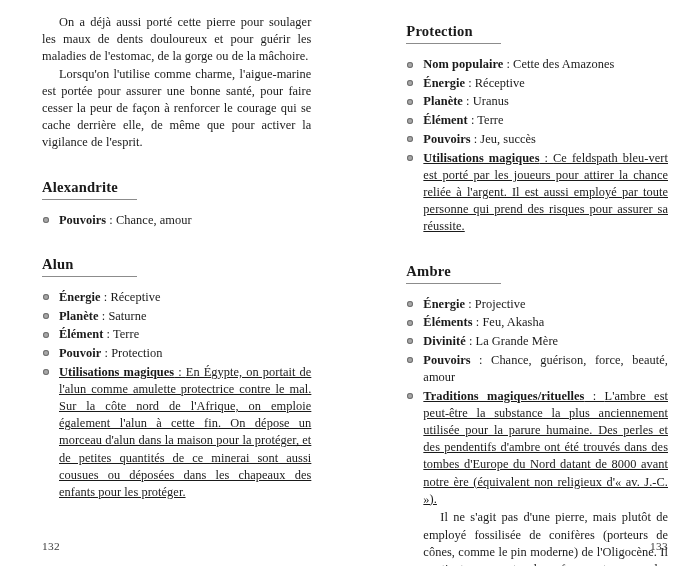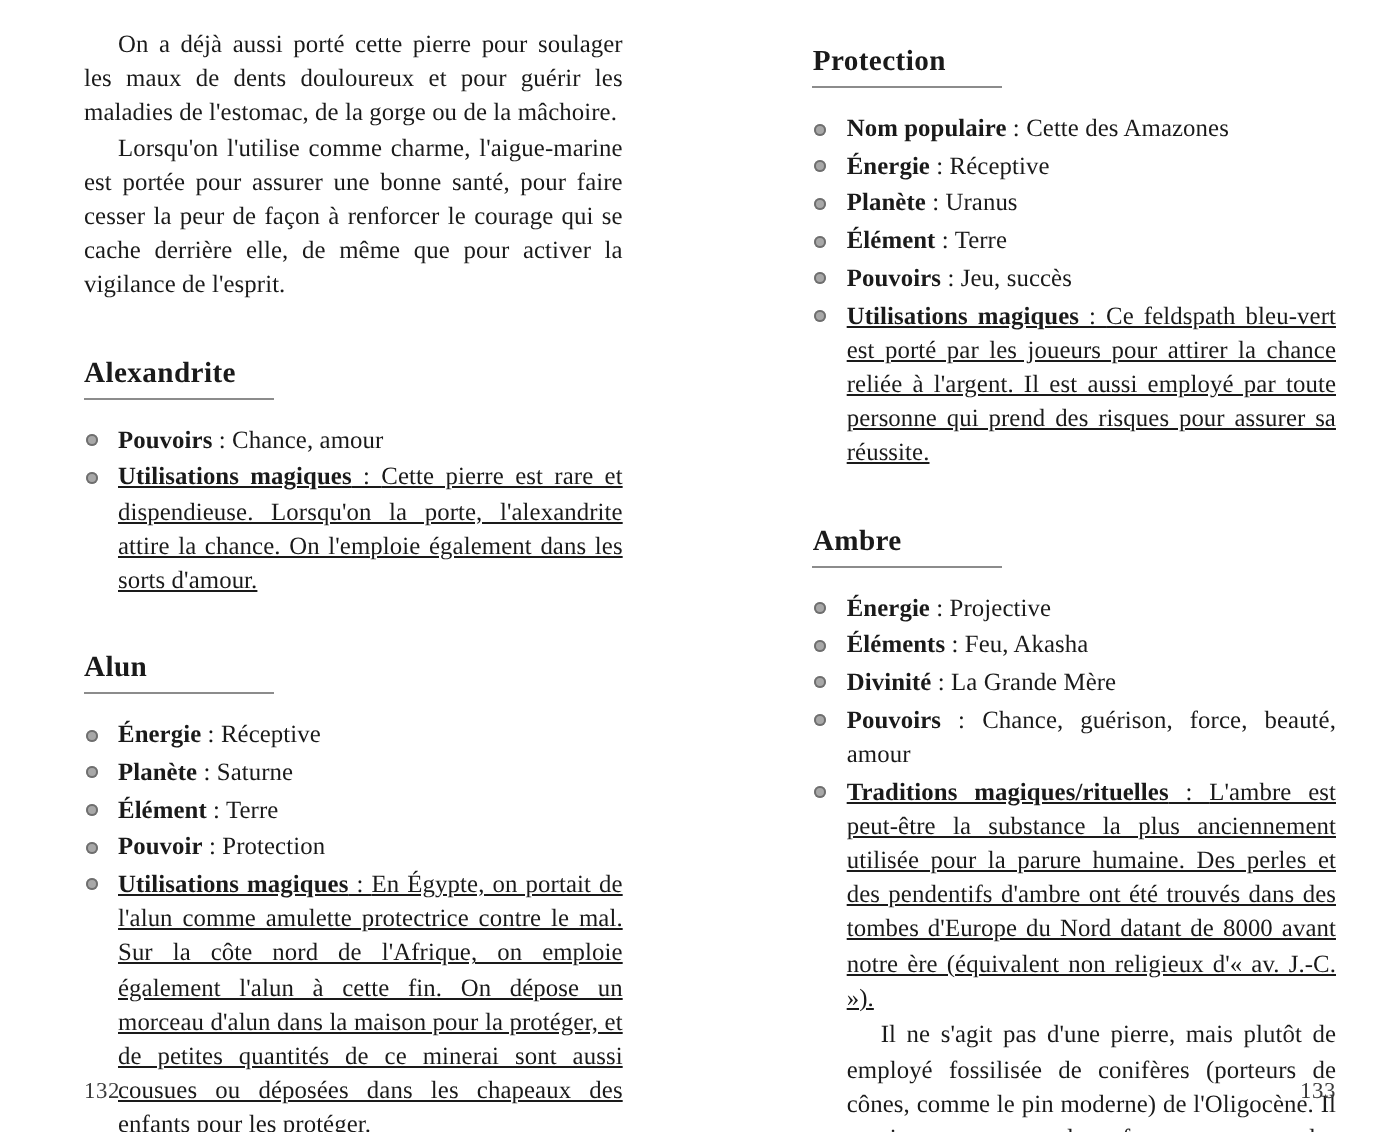--- a/index.html
+++ b/index.html
@@ -144,24 +144,20 @@
       <p class="para">Lorsqu'on l'utilise comme charme, l'aigue-marine est portée pour assurer une bonne santé, pour faire cesser la peur de façon à renforcer le courage qui se cache derrière elle, de même que pour activer la vigilance de l'esprit.</p>
 
       <div class="section">
         <h2 class="heading">Alexandrite</h2>
         <div class="heading-rule"></div>
         <ul class="attrs">
           <li>
             <span class="bullet"></span>
             <span class="term">Pouvoirs</span><span class="val"> : </span><span class="val">Chance, amour</span>
           </li>
-          <li class="block">
-            <span class="bullet"></span>
-            <span class="term">Utilisations magiques</span><span class="val"> : </span><span class="val">Cette pierre est rare et dispendieuse. Lorsqu'on la porte, l'alexandrite attire la chance. On l'emploie également dans les sorts d'amour.</span>
-          </li>
         </ul>
       </div>
 
       <div class="section">
         <h2 class="heading">Alun</h2>
         <div class="heading-rule"></div>
         <ul class="attrs">
           <li>
             <span class="bullet"></span>
             <span class="term">Énergie</span><span class="val"> : </span><span class="val">Réceptive</span>

